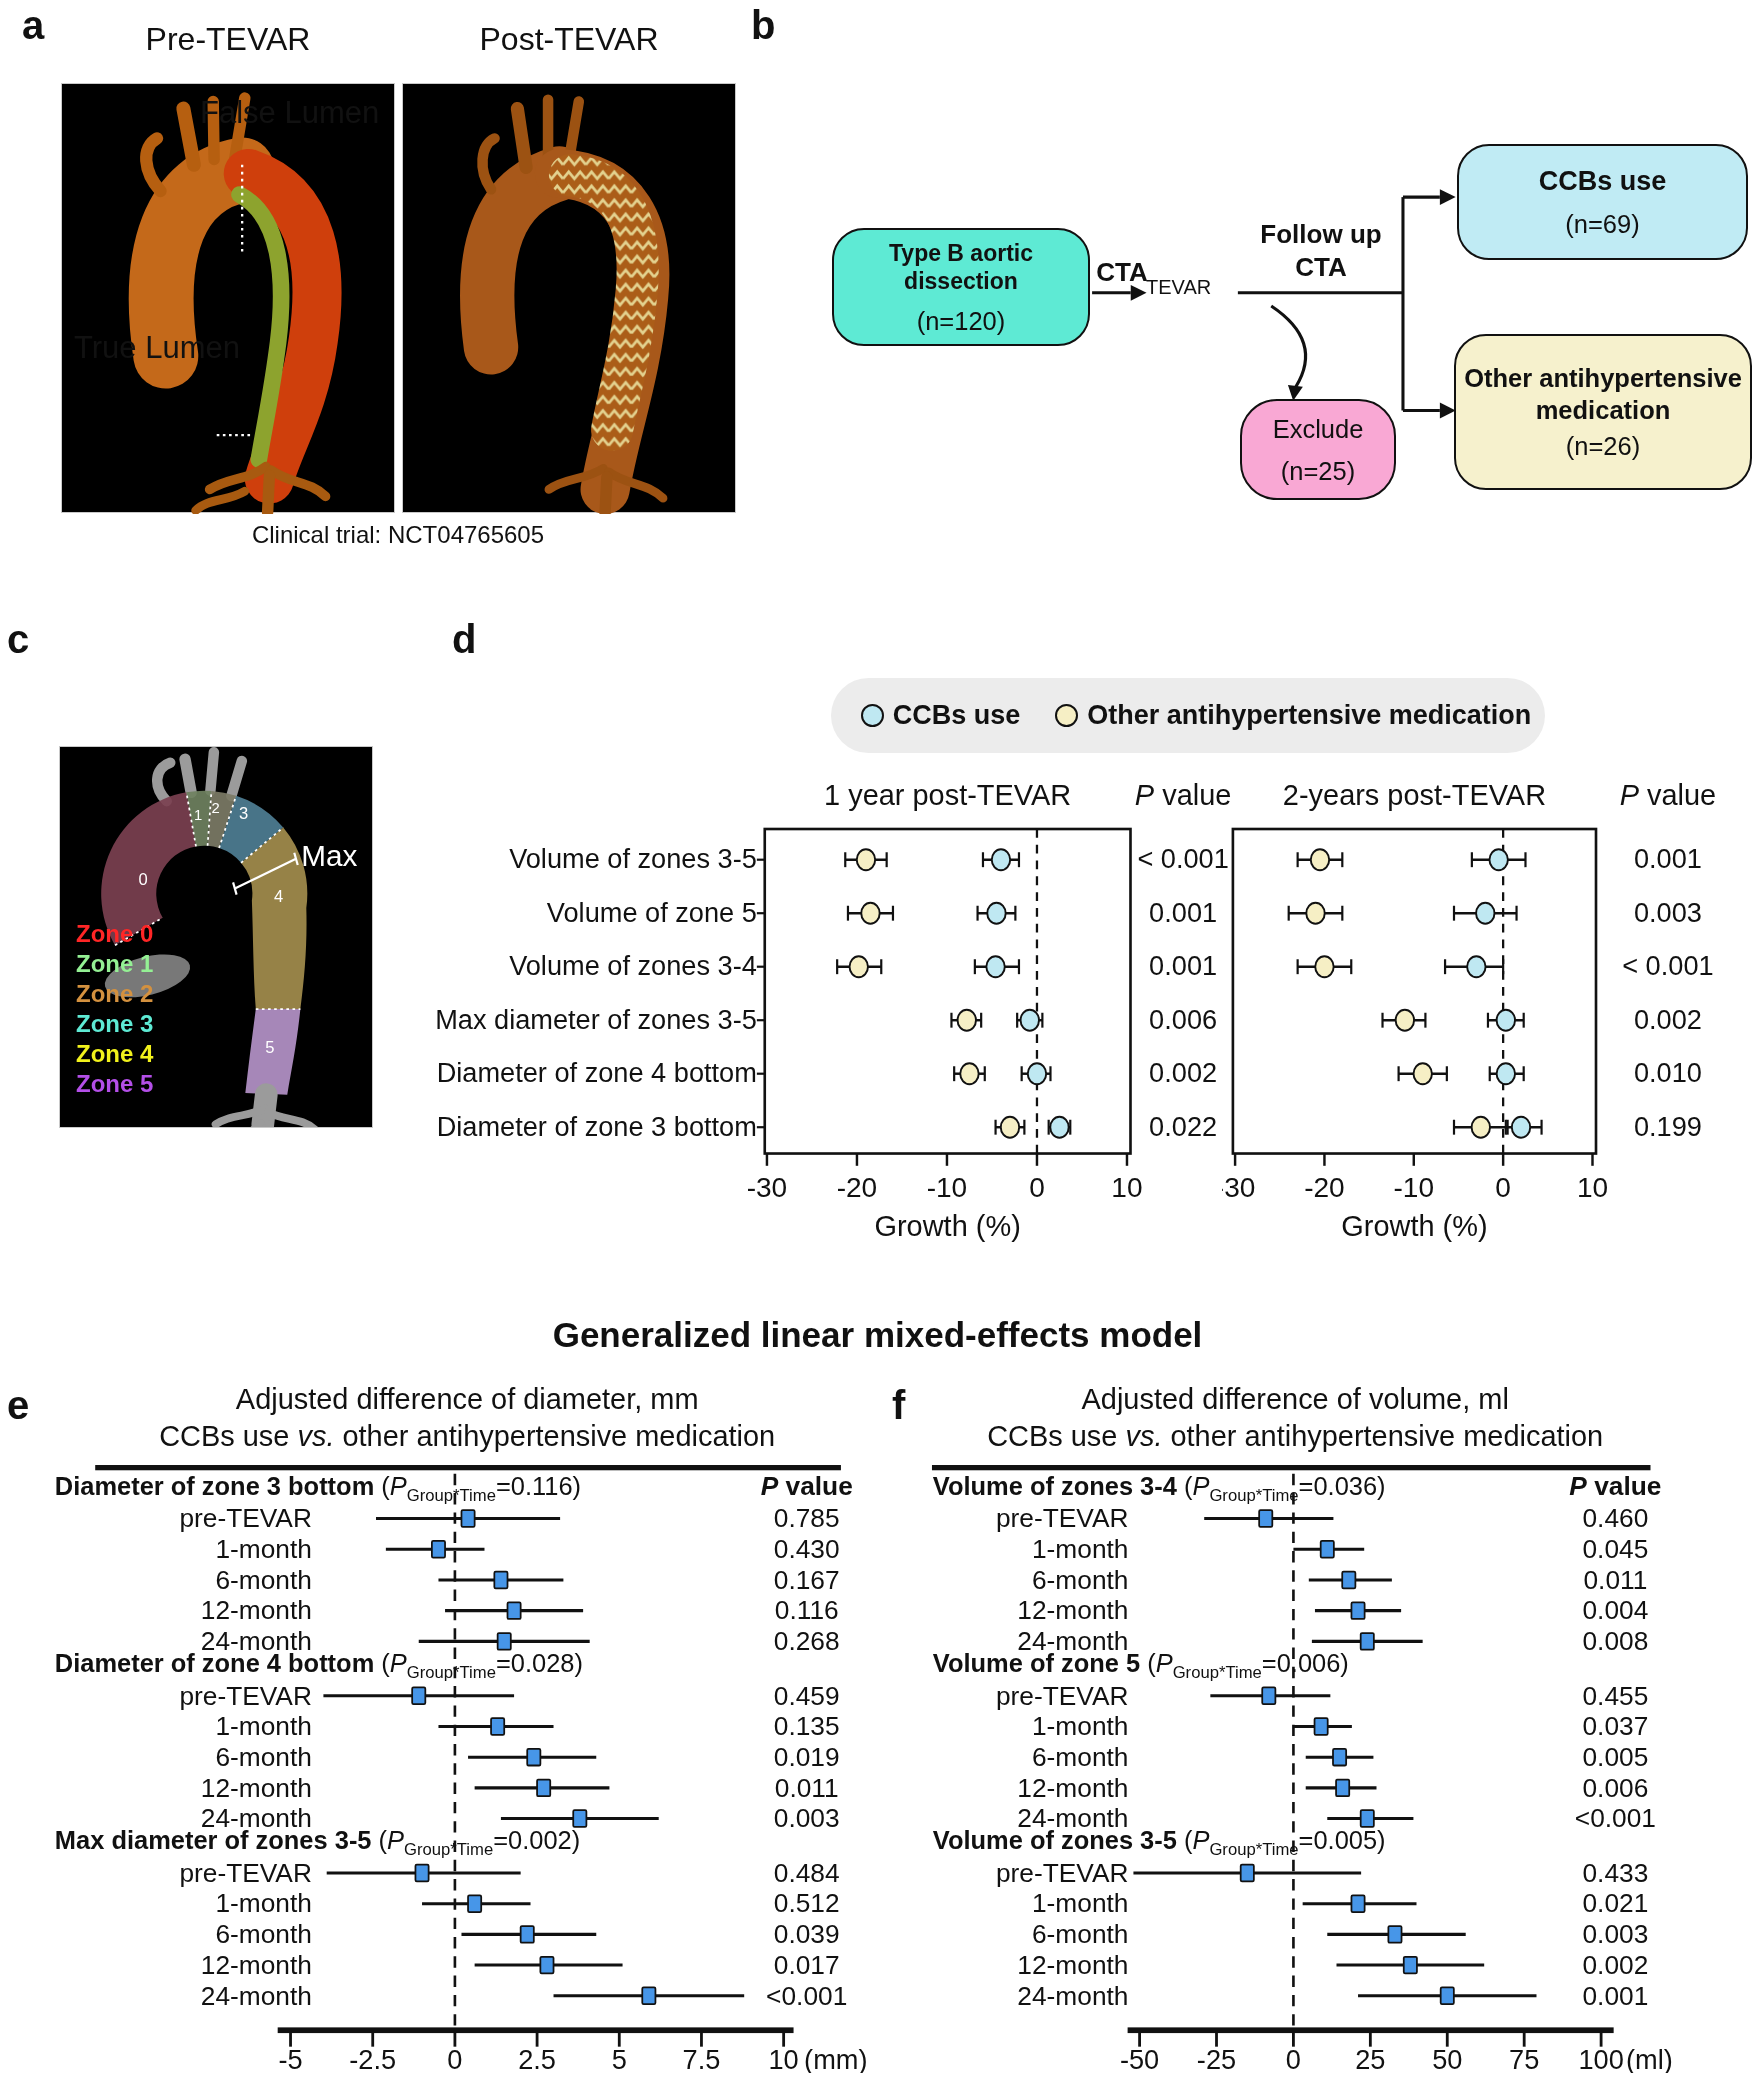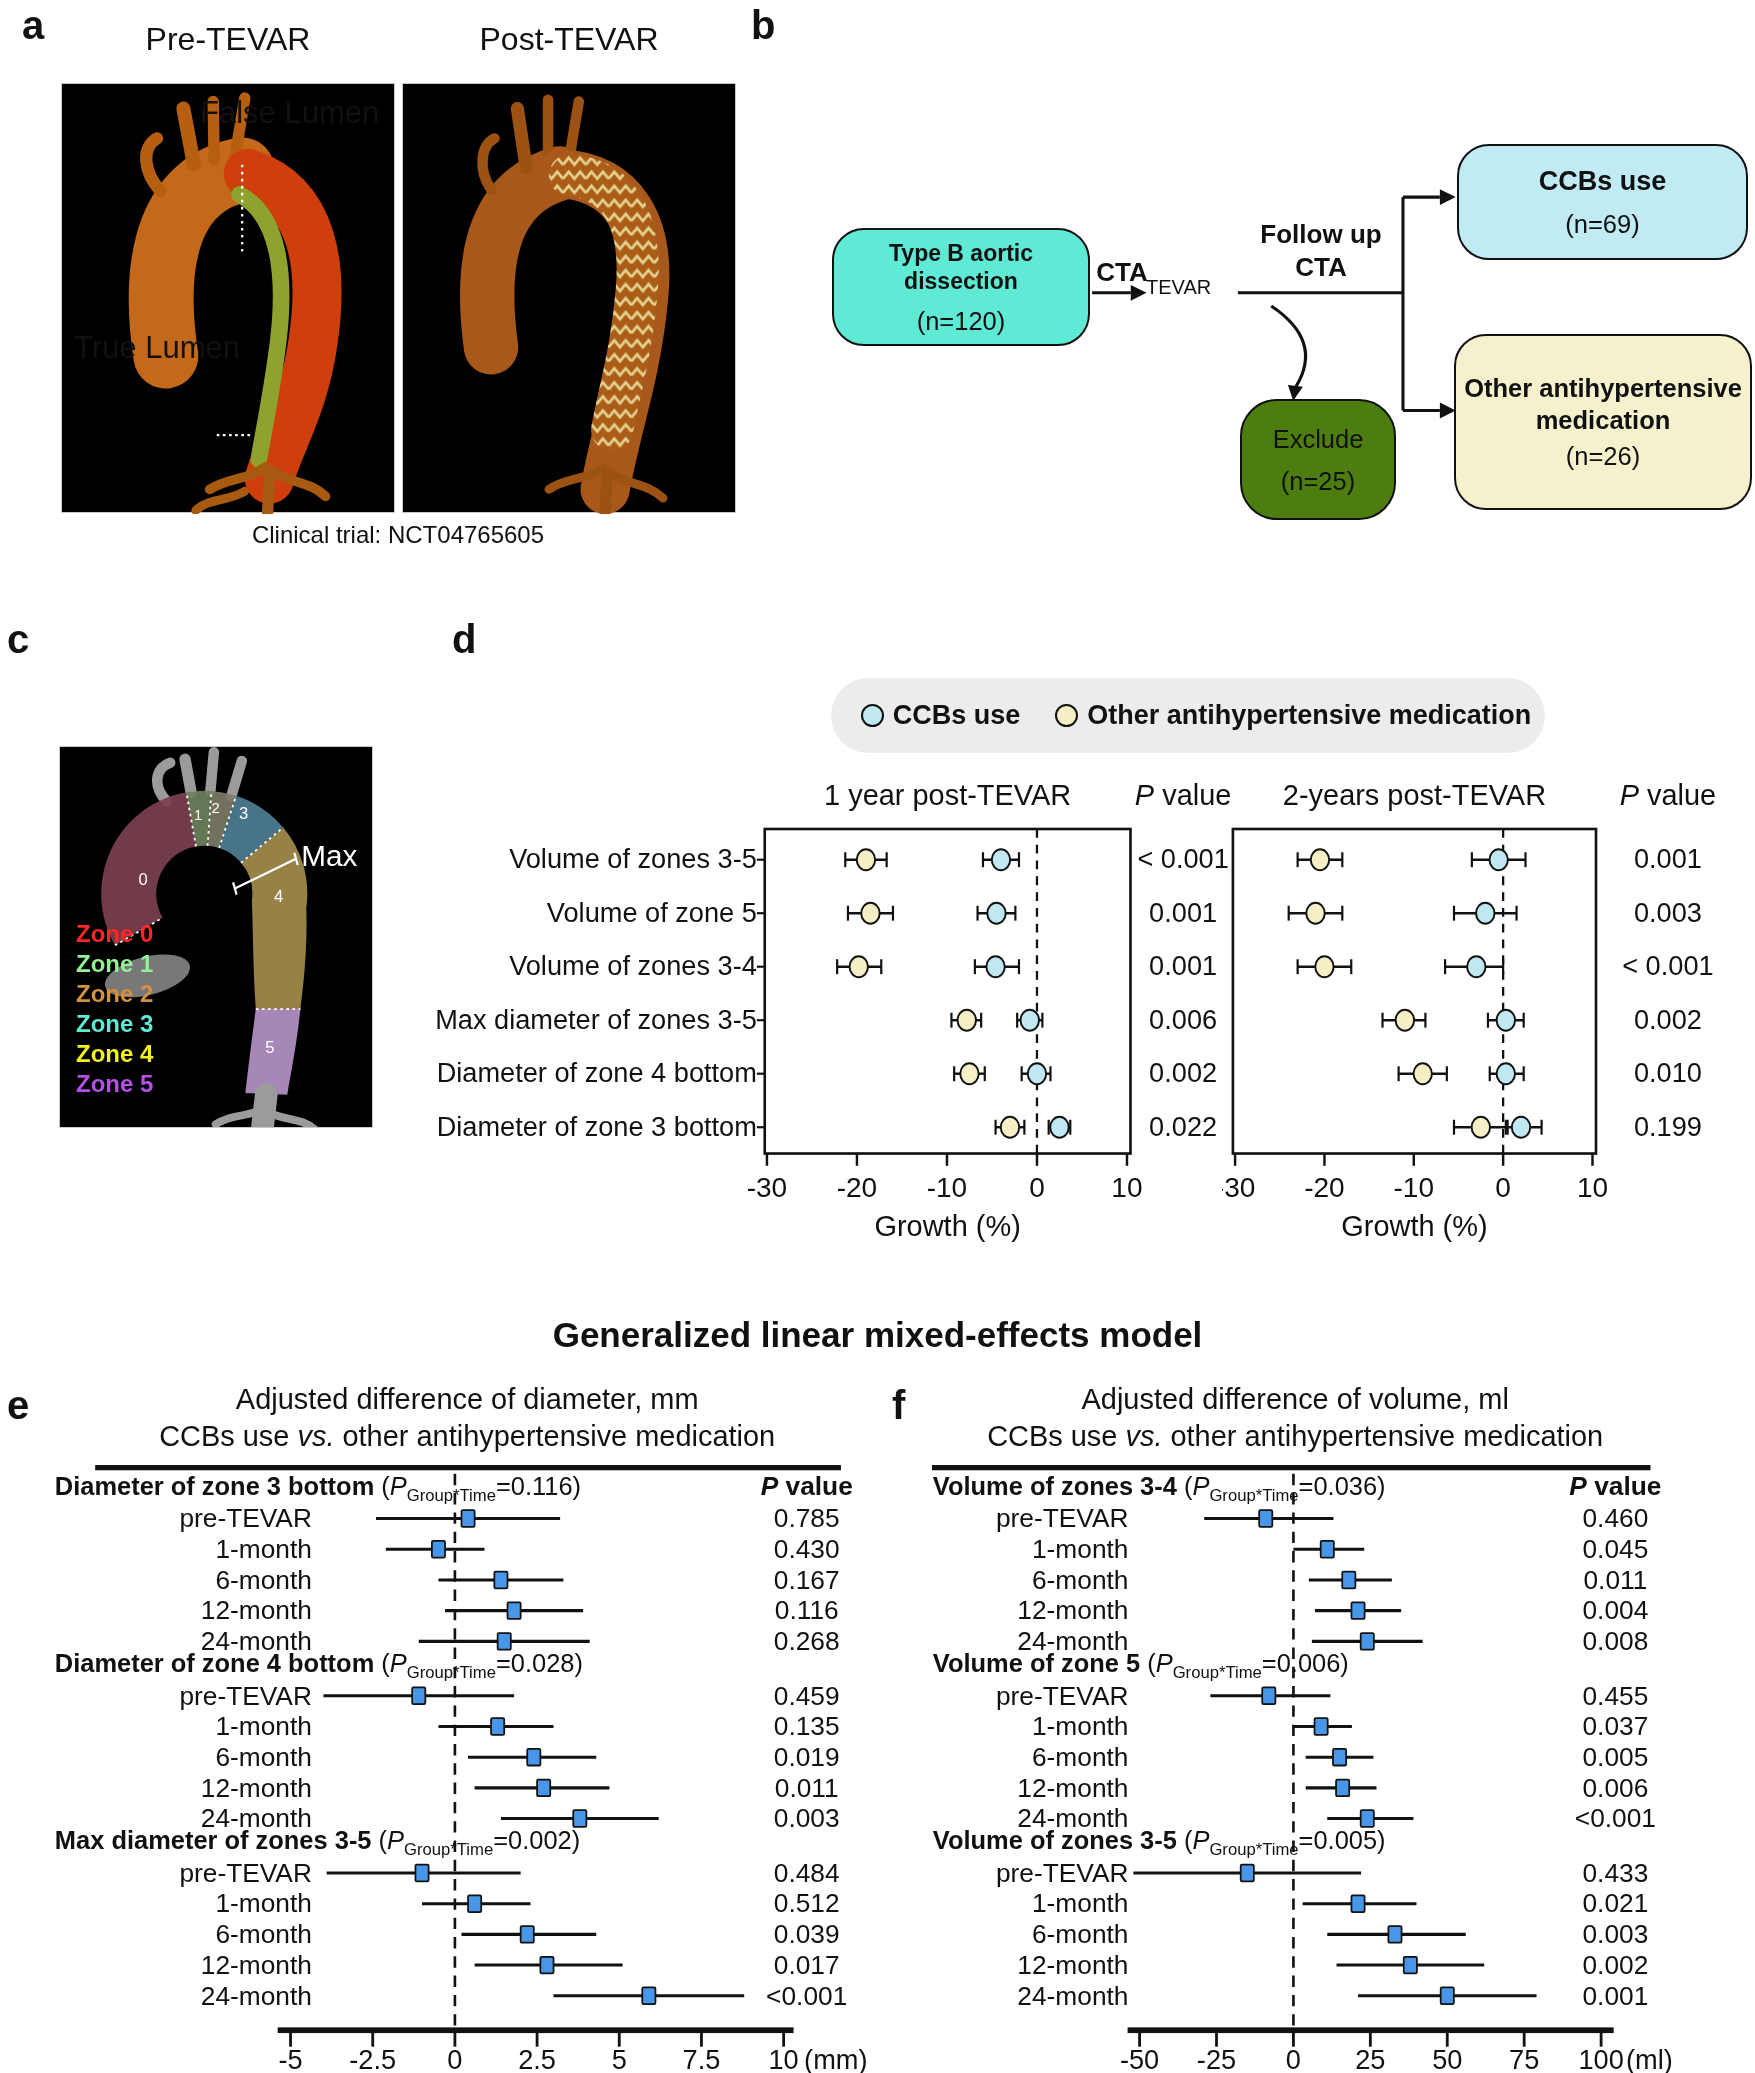--- a/index.html
+++ b/index.html
@@ -105,26 +105,26 @@
 <div class="abs flow-text" style="left:1087px;top:256px;width:70px;">CTA</div>
 <div class="abs tevar-text" style="left:1146px;top:276px;">TEVAR</div>
 <div class="abs flow-text" style="left:1255px;top:218px;width:132px;">
   <div>Follow up</div>
   <div>CTA</div>
 </div>
 <div class="abs flow-box" style="left:1457px;top:144px;width:291px;height:116px;background:#c0ebf4;">
   <div class="flow-line-bold" style="font-size:27px;">CCBs use</div>
   <div class="flow-n">(n=69)</div>
 </div>
-<div class="abs flow-box" style="left:1454px;top:334px;width:298px;height:176px;background:#f6f1cd;">
+<div class="abs flow-box" style="left:1454px;top:334px;width:298px;height:156px;background:#f6f1cd;">
   <div class="flow-line-bold">Other antihypertensive</div>
   <div class="flow-line-bold">medication</div>
   <div class="flow-n" style="margin-top:5px;">(n=26)</div>
 </div>
-<div class="abs flow-box" style="left:1240px;top:399px;width:156px;height:121px;background:#4d7c0f;border-radius:37px;">
+<div class="abs flow-box" style="left:1240px;top:399px;width:156px;height:101px;background:#f9a8d4;border-radius:37px;">
   <div class="flow-line">Exclude</div>
   <div class="flow-n">(n=25)</div>
 </div>
 
 <div class="abs panel-label" style="left:7px;top:619px;">c</div>
 <div class="abs black-box" style="left:59px;top:746px;width:314px;height:382px;">
   <svg width="313" height="380" viewBox="0 0 358 435">
     <ellipse cx="100" cy="262" rx="50" ry="22" fill="#8d8d8d" opacity="0.85" transform="rotate(-14 100 262)"></ellipse>
     <path d="M 122,62 C 106,46 108,24 126,18" fill="none" stroke="#9b9b9b" stroke-width="12" stroke-linecap="round"></path>
     <path d="M 150,52 L 143,14" stroke="#9b9b9b" stroke-width="13" stroke-linecap="round"></path>

